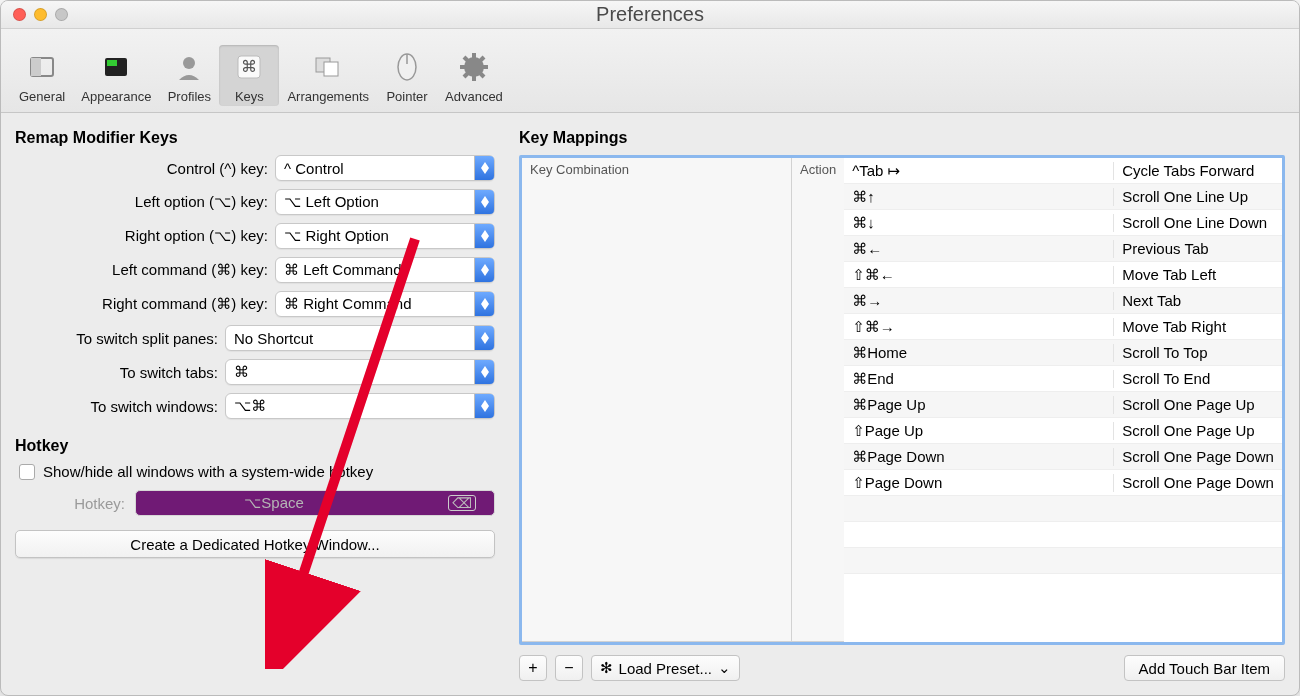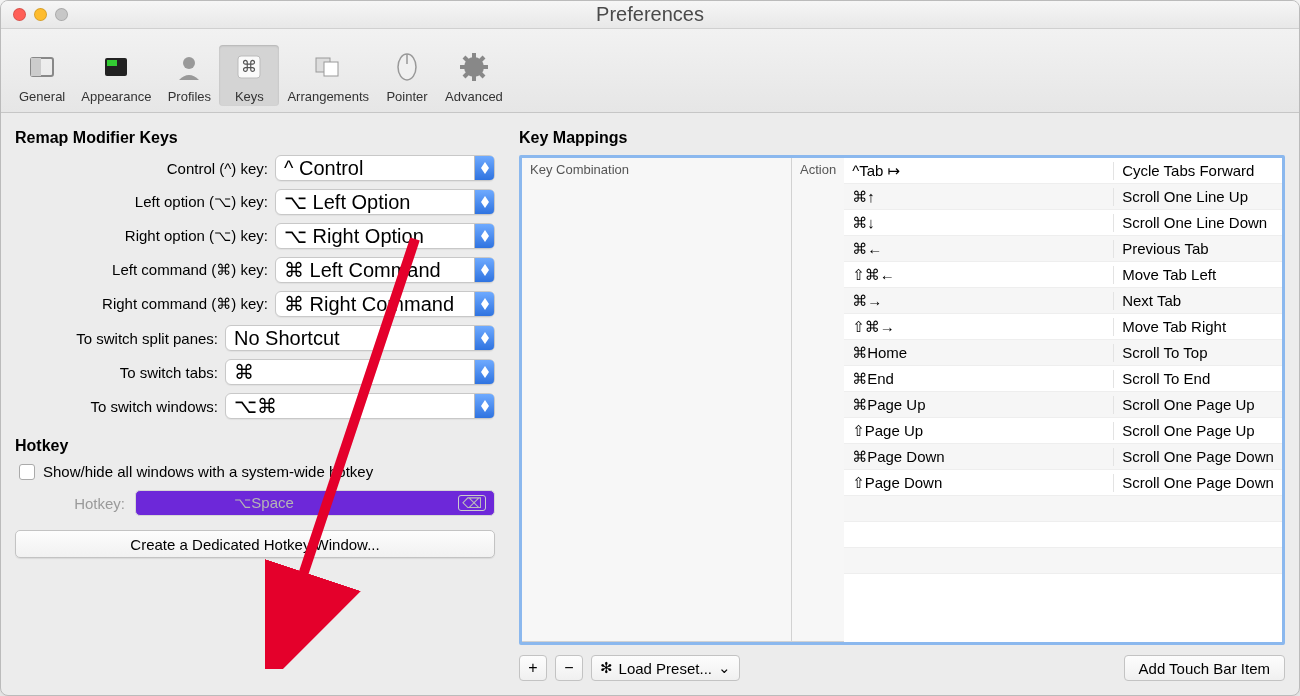--- a/index.html
+++ b/index.html
@@ -93,21 +93,21 @@
   .form-label.small { width: 210px; }
   .select {
     flex: 1;
     height: 26px;
     background: #fff;
     border: 1px solid #c8c8c8;
     border-radius: 6px;
     display: flex;
     align-items: center;
     padding: 0 0 0 8px;
-    font-size: 20px;
+    font-size: 15px;
     position: relative;
     box-shadow: 0 1px 1px rgba(0,0,0,0.05);
   }
   .select-arrows {
     width: 20px; height: 100%;
     background: #3b82f6;
     background: linear-gradient(#6eaaff, #2f73e0);
     border-radius: 0 4px 4px 0;
     border-left: 1px solid #bcbcbc;
     display: flex; flex-direction: column;
@@ -115,22 +115,22 @@
     color: #fff;
     margin-left: auto;
   }
   .select-arrows svg { display:block; }
   .hotkey-sec { margin-top: 18px; }
   .checkbox-row { display: flex; align-items: center; gap: 8px; margin: 6px 0 10px 4px; font-size: 15px; }
   .checkbox { width: 16px; height: 16px; border: 1px solid #aaa; border-radius: 3px; background: #fff; }
   .hotkey-input-row { display:flex; align-items:center; margin-bottom: 14px; }
   .hotkey-label { width: 120px; text-align:right; padding-right:10px; color:#9a9a9a; font-size:15px; }
   .hotkey-input {
-    flex:1; height:26px; background:#6d28d9; border:1px solid #d6d6d6;
-    border-radius:5px; display:flex; align-items:center; padding:0 8px;
+    flex:1; height:26px; background:#701a75; border:1px solid #d6d6d6;
+    border-radius:5px; display:flex; align-items:center; padding:0 18px;
     color:#b5b5b5; font-size:15px; position:relative;
   }
   .clear-x { margin-left:auto; color:#bbb; font-size:14px; border:1px solid #ccc; border-radius:3px; padding:0 3px; line-height:14px;}
   .big-button {
     width: 100%;
     height: 28px;
     background: linear-gradient(#fdfdfd, #f1f1f1);
     border: 1px solid #c3c3c3;
     border-radius: 5px;
     font-size: 15px;

